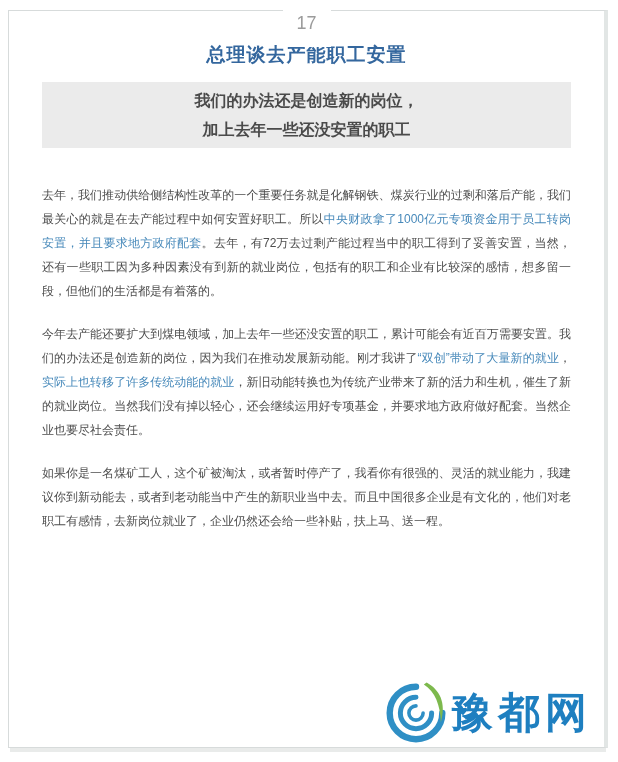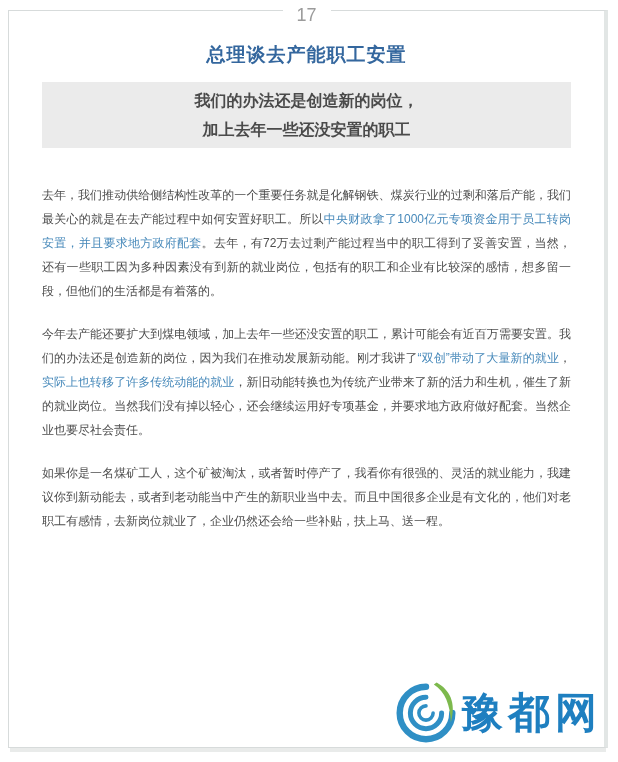--- a/index.html
+++ b/index.html
@@ -11,21 +11,21 @@
   .card {
     position: absolute; left: 8px; top: 10px;
     width: 600px; height: 738px;
     background: #ffffff;
     border: 1px solid var(--card-border, #d7dbdb);
     border-right: 4px solid #e2e6e5;
     box-shadow: 0 6px 0 -2px #e9ebea;
   }
   .page-num {
     position: absolute; top: -12px; left: 50%; transform: translateX(-50%);
-    background: #ffffff; padding: 4px 14px;
+    background: #ffffff; padding: 12px 14px;
     color: var(--page-number, #9b9b9b); font-size: 18px; line-height: 24px;
   }
   .title {
     margin-top: 32px; text-align: center;
     color: var(--title, #34679e); font-size: 19px; font-weight: bold;
     line-height: 24px; letter-spacing: 1px;
   }
   .subtitle-box {
     margin: 15px 33px 0 33px;
     background: var(--subtitle-bg, #ebebeb);
@@ -47,21 +47,21 @@
   .watermark {
     position: absolute; right: 0; bottom: 2px;
     display: flex; align-items: center; gap: 3px;
     background: transparent;
   }
   .wm-logo { width: 64px; height: 64px; display: inline-block; }
   .wm-logo svg { width: 100%; height: 100%; }
   .wm-text {
     color: var(--wm-blue, #1e7fc0);
     font-size: 42px; font-weight: bold; letter-spacing: 5px;
-    line-height: 1; padding-right: 2px;
+    line-height: 1; padding-right: 12px;
   }
 </style>
 </head>
 <body>
 
 <div class="card">
 
   <div class="page-num">17</div>
 
   <h1 class="title">总理谈去产能职工安置</h1>

